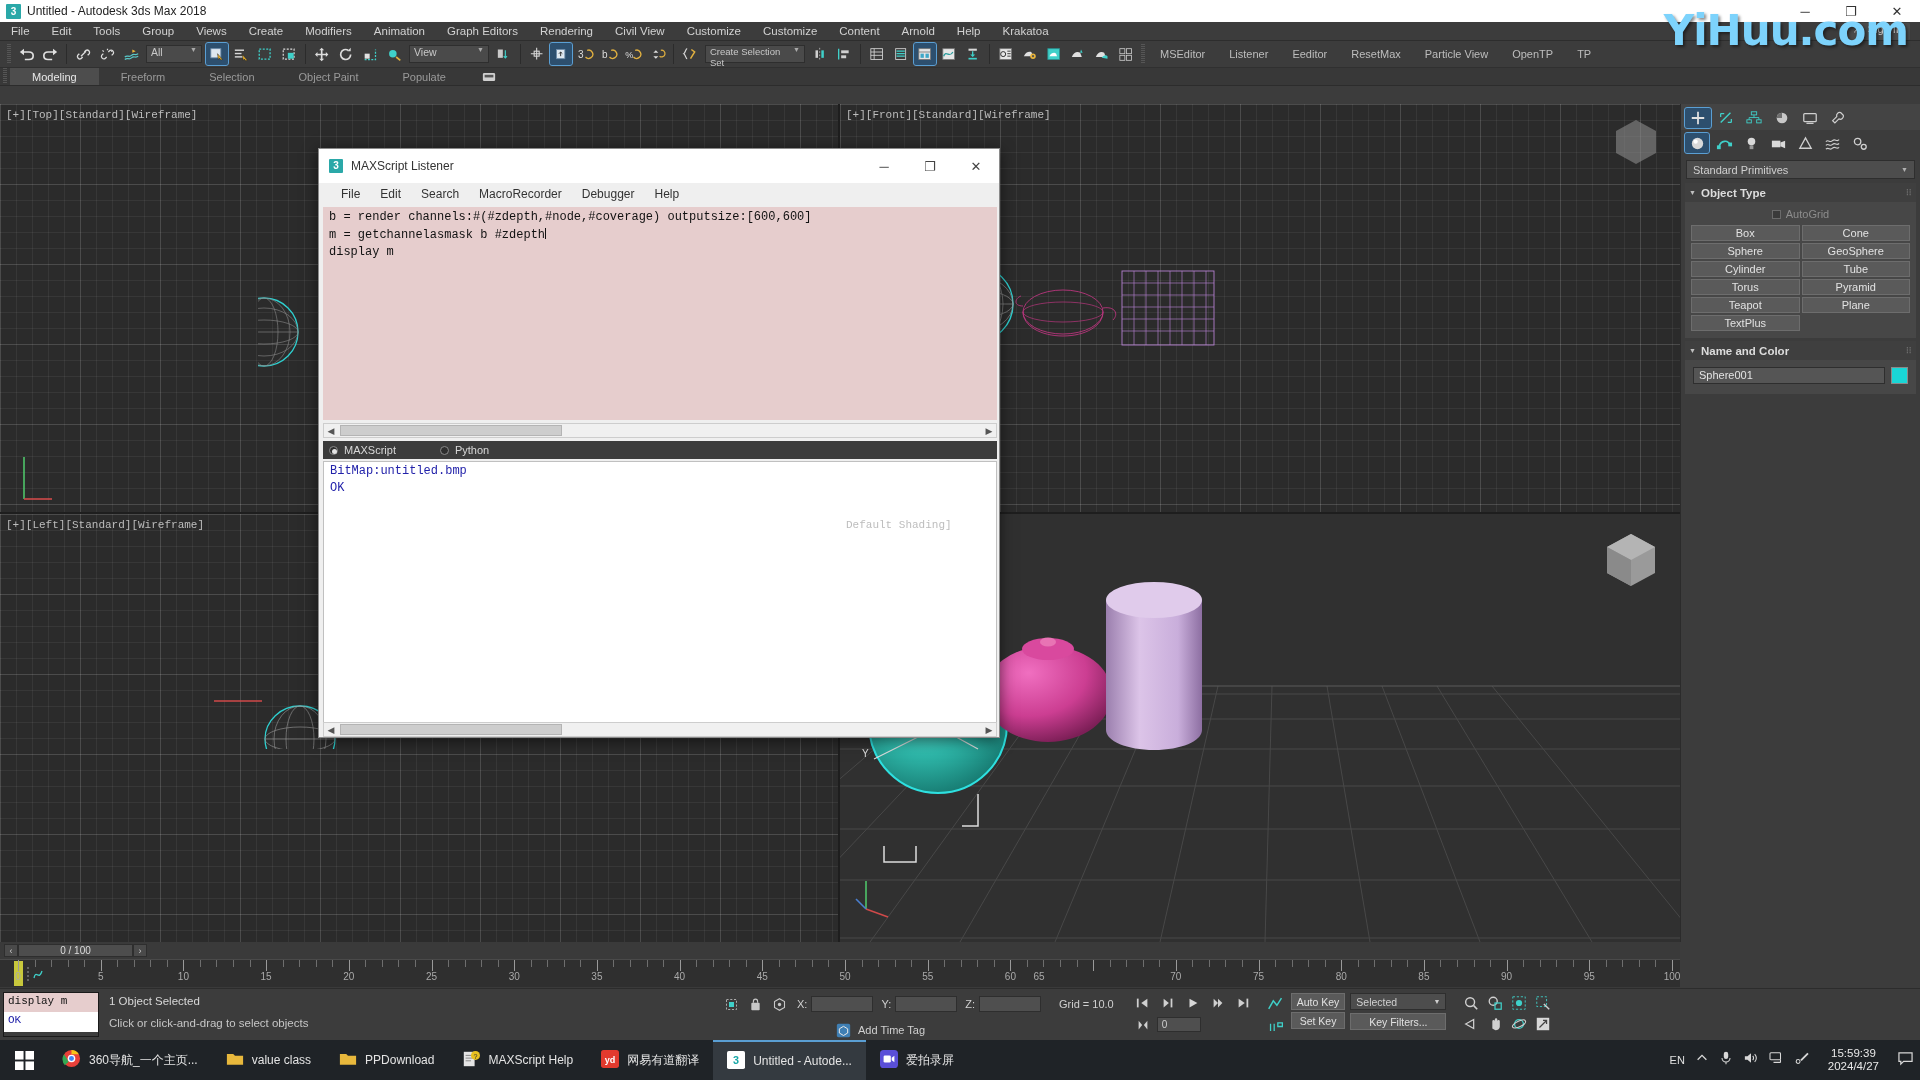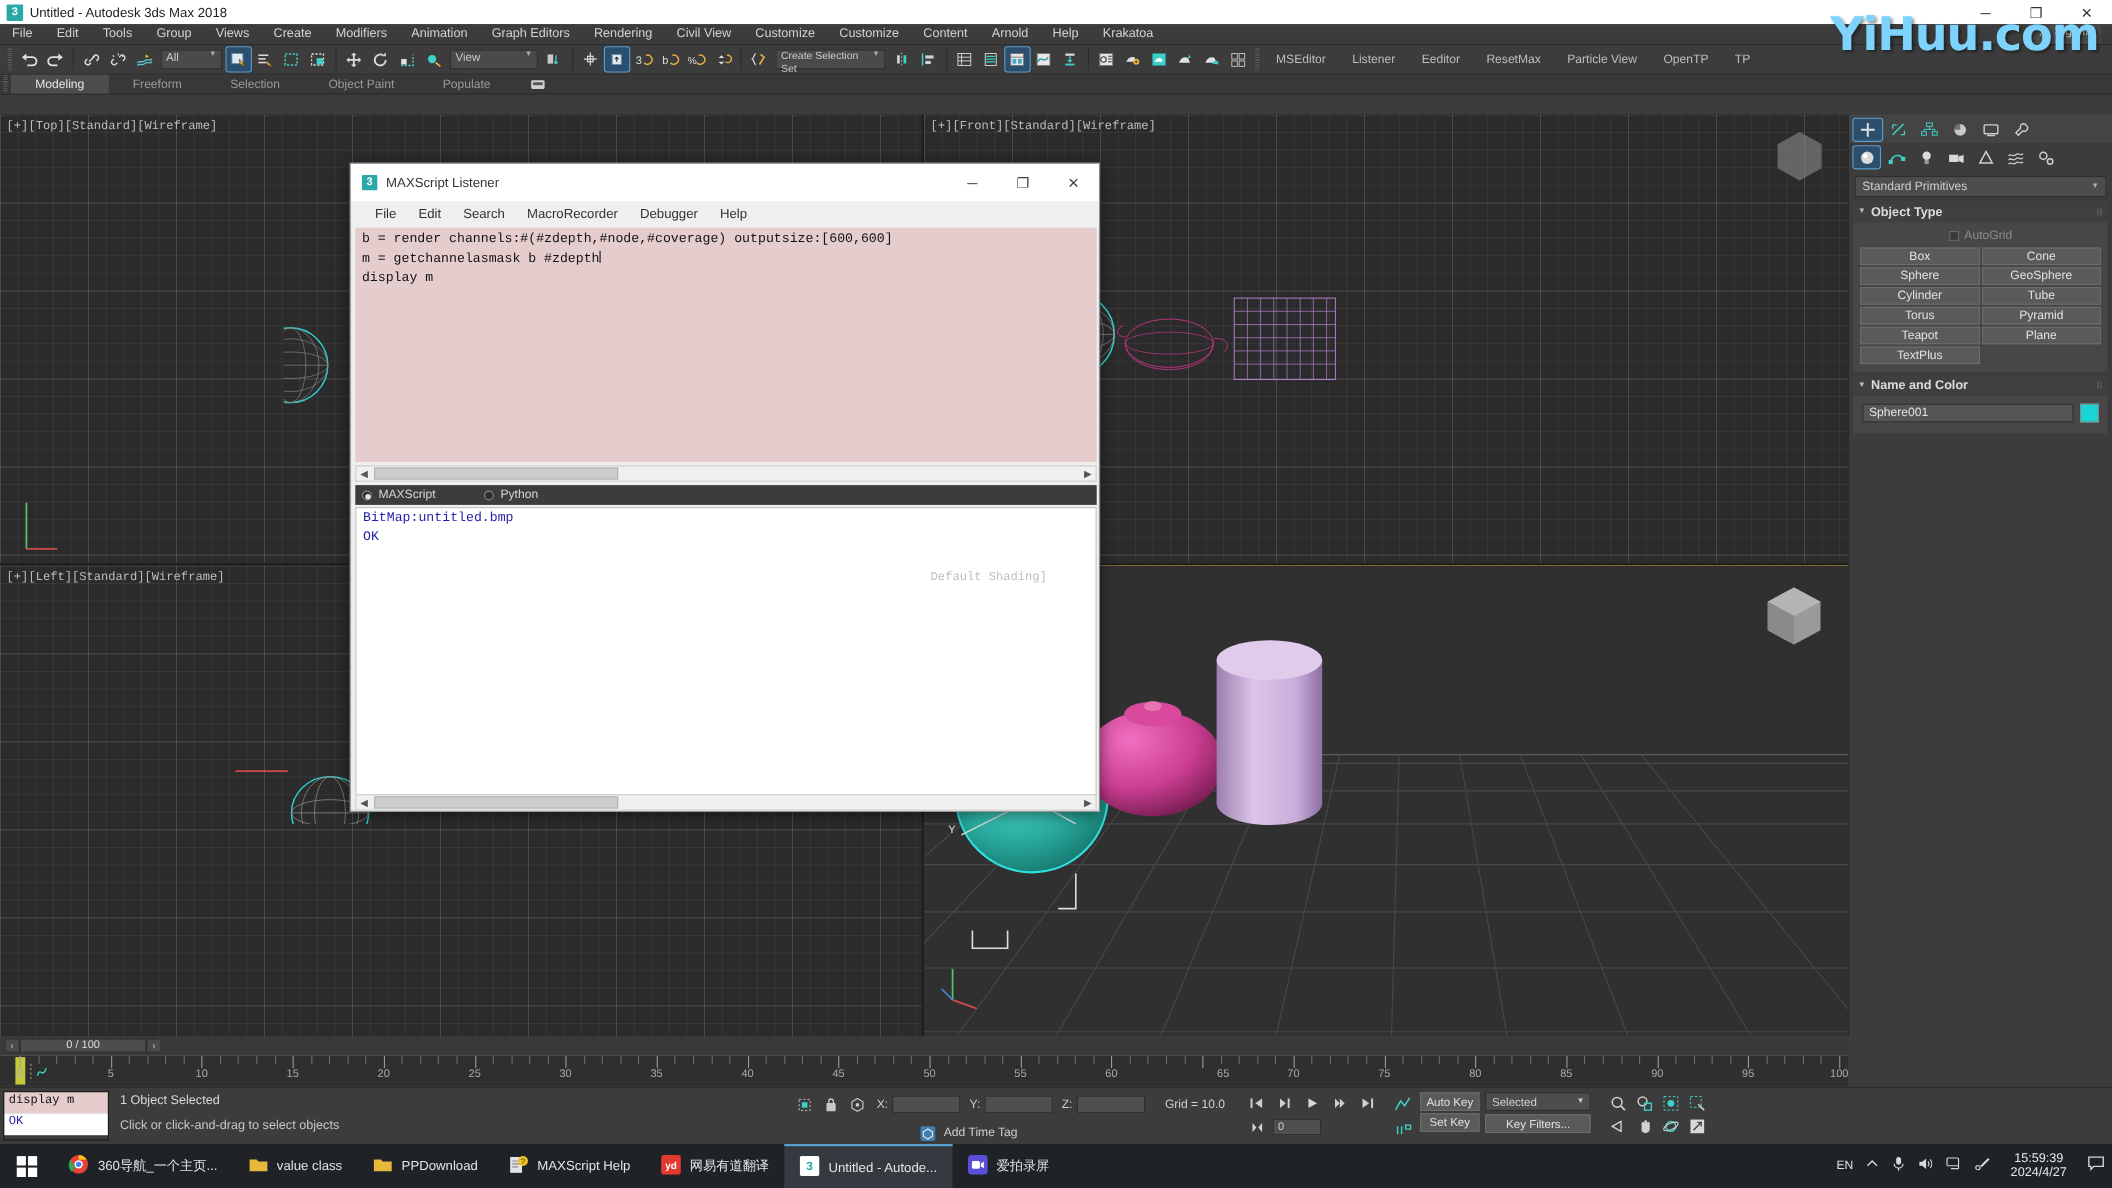--- a/index.html
+++ b/index.html
@@ -854,21 +854,21 @@
         <div class="tick" style="left: 960.78px; height: 7px; background: rgb(110, 110, 110);"></div>
         <div class="tick" style="left: 977.32px; height: 7px; background: rgb(110, 110, 110);"></div>
         <div class="tick" style="left: 993.86px; height: 7px; background: rgb(110, 110, 110);"></div>
         <div class="tick" style="left: 1010.4px; height: 11px; background: rgb(154, 154, 154);"></div>
         <div class="tlab" style="left: 1010.4px;">60</div>
         <div class="tick" style="left: 1026.94px; height: 7px; background: rgb(110, 110, 110);"></div>
         <div class="tick" style="left: 1043.48px; height: 7px; background: rgb(110, 110, 110);"></div>
         <div class="tick" style="left: 1060.02px; height: 7px; background: rgb(110, 110, 110);"></div>
         <div class="tick" style="left: 1076.56px; height: 7px; background: rgb(110, 110, 110);"></div>
         <div class="tick" style="left: 1093.1px; height: 11px; background: rgb(154, 154, 154);"></div>
-        <div class="tlab" style="left: 1112px;">65</div>
+        <div class="tlab" style="left: 1039px;">65</div>
         <div class="tick" style="left: 1109.64px; height: 7px; background: rgb(110, 110, 110);"></div>
         <div class="tick" style="left: 1126.18px; height: 7px; background: rgb(110, 110, 110);"></div>
         <div class="tick" style="left: 1142.72px; height: 7px; background: rgb(110, 110, 110);"></div>
         <div class="tick" style="left: 1159.26px; height: 7px; background: rgb(110, 110, 110);"></div>
         <div class="tick" style="left: 1175.8px; height: 11px; background: rgb(154, 154, 154);"></div>
         <div class="tlab" style="left: 1175.8px;">70</div>
         <div class="tick" style="left: 1192.34px; height: 7px; background: rgb(110, 110, 110);"></div>
         <div class="tick" style="left: 1208.88px; height: 7px; background: rgb(110, 110, 110);"></div>
         <div class="tick" style="left: 1225.42px; height: 7px; background: rgb(110, 110, 110);"></div>
         <div class="tick" style="left: 1241.96px; height: 7px; background: rgb(110, 110, 110);"></div>

